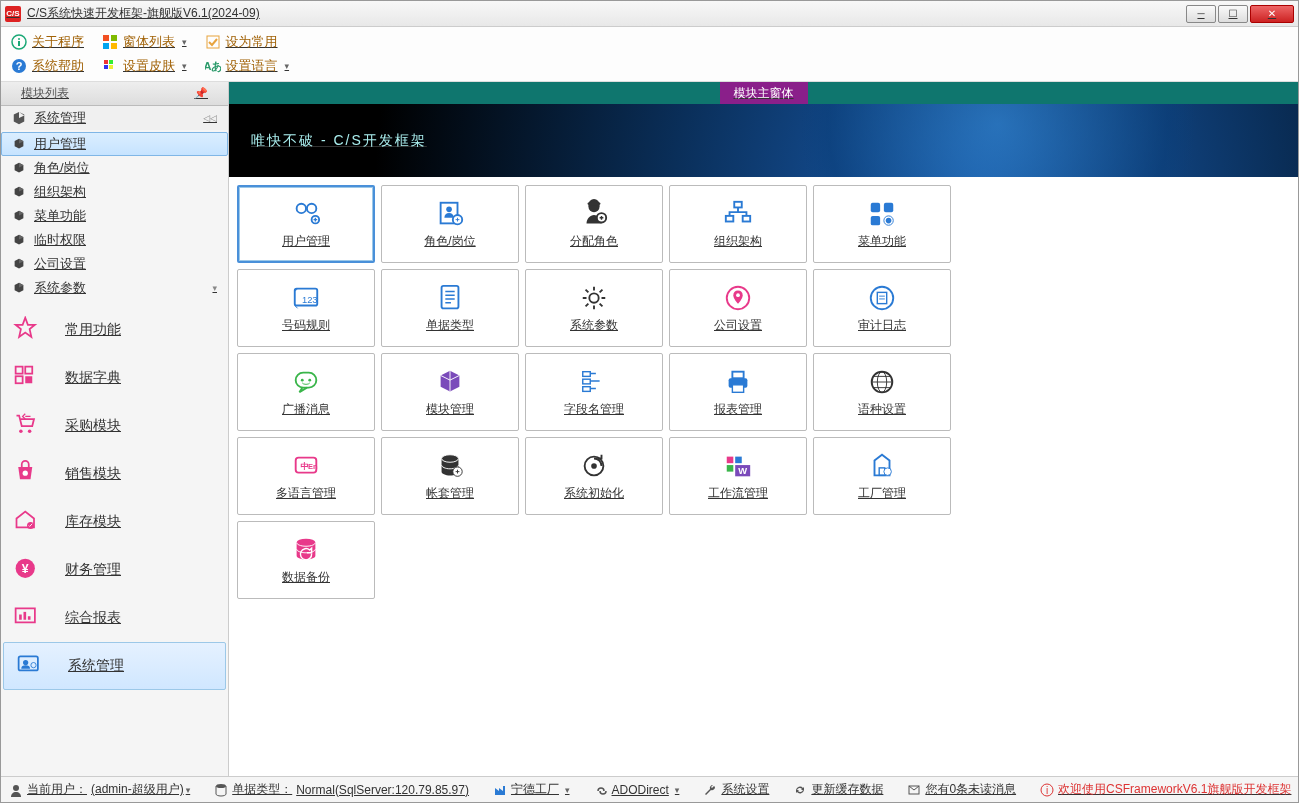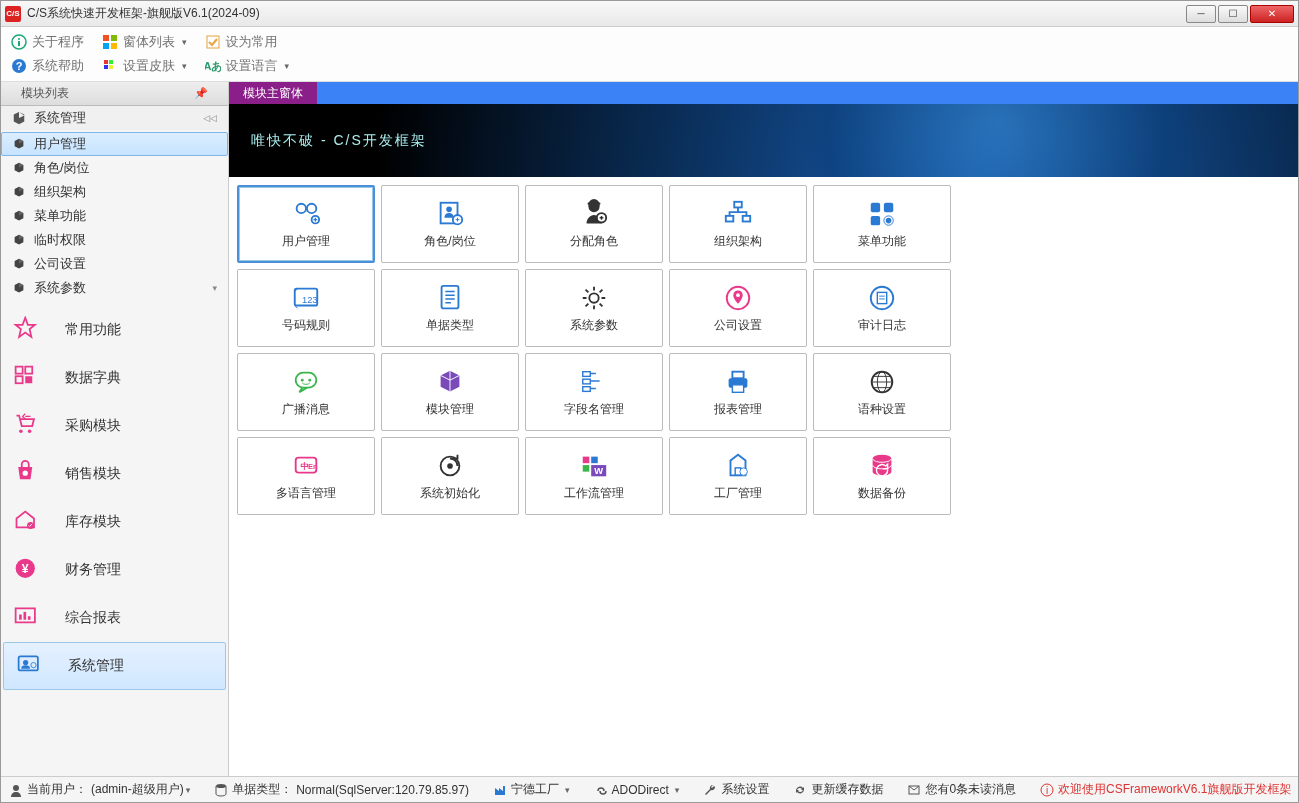--- a/index.html
+++ b/index.html
@@ -1,51 +1,51 @@
 <!DOCTYPE html>
 <html><head>
 <meta charset="utf-8">
 <style>
 * { margin:0; padding:0; box-sizing:border-box; font-family:"Microsoft YaHei","Segoe UI",Arial,sans-serif; }
 body { background:#f0f0f0; font-size:12px; color:#333; overflow:hidden; }
-.window { width:1299px; height:803px; background:#fff; display:flex; flex-direction:column; border:1px solid #999; }
+.window { width:1299px; height:803px; background:#fff; display:flex; flex-direction:column; border:1px solid #999;text-decoration:underline; }
 
 
 .titlebar { height:26px; background:linear-gradient(#f8f8f8,#e8e8e8); display:flex; align-items:center; padding:0 4px; border-bottom:1px solid #ccc; }
 .titlebar .icon { width:16px; height:16px; background:#d22; color:#fff; font-size:8px; font-weight:bold; display:flex; align-items:center; justify-content:center; border-radius:2px; margin-right:6px; }
 .titlebar .title { flex:1; font-size:12px; color:#333; }
 .win-controls { display:flex; gap:2px; }
 .win-btn { width:30px; height:18px; border:1px solid #888; background:linear-gradient(#fafafa,#ddd); display:flex; align-items:center; justify-content:center; font-size:10px; border-radius:2px; }
 .win-btn.close { background:linear-gradient(#e66,#c22); color:#fff; border-color:#a00; width:44px; }
 
 
 .toolbar { padding:6px 10px; border-bottom:1px solid #ddd; display:flex; flex-direction:column; gap:6px; background:#fdfdfd; }
 .toolbar-row { display:flex; gap:18px; align-items:center; }
-.tb-item { display:flex; align-items:center; gap:5px; font-size:13px; color:#737373; cursor:pointer; }
+.tb-item { display:flex; align-items:center; gap:5px; font-size:13px; color:#a16207; cursor:pointer; }
 .tb-icon { width:16px; height:16px; display:inline-flex; align-items:center; justify-content:center; }
 .tb-drop::after { content:"▾"; font-size:9px; color:#666; margin-left:2px; }
 
 
 .body { flex:1; display:flex; min-height:0; }
 .sidebar { width:228px; background:#f5f5f5; border-right:1px solid #ccc; display:flex; flex-direction:column; }
 .sidebar-header { height:24px; background:linear-gradient(#eee,#ddd); border-bottom:1px solid #bbb; display:flex; align-items:center; padding:0 20px; font-size:12px; color:#555; }
 .sidebar-header .pin { margin-left:auto; font-size:11px; color:#666; }
 .sb-group { padding:2px 0; }
 .sb-row { height:24px; display:flex; align-items:center; padding:0 10px; gap:8px; cursor:pointer; font-size:13px; border:1px solid transparent; }
 .sb-row .box { width:14px; height:14px; display:inline-block; }
 .sb-row.section { background:#f0f0f0; font-weight:500; }
 .sb-row.selected { background:linear-gradient(#dbeeff,#c6e3ff); border:1px solid #7fb6e6; border-radius:2px; }
 .sb-row .chev { margin-left:auto; font-size:9px; color:#888; }
 .sb-short { height:48px; display:flex; align-items:center; padding:0 12px; gap:24px; cursor:pointer; font-size:14px; }
 .sb-short.active { background:linear-gradient(#e5f1ff,#d0e7ff); border:1px solid #9cc8e8; border-radius:2px; margin:0 2px; }
 .sb-short .sicon { width:28px; height:28px; display:flex; align-items:center; justify-content:center; }
 
 
 .main { flex:1; display:flex; flex-direction:column; min-width:0; }
-.tab-strip { height:22px; display:flex; align-items:flex-end; background:#3b82f6; }
+.tab-strip { height:22px; display:flex; align-items:flex-end; background:#0f766e;justify-content:center; }
 .tab { height:22px; padding:0 14px; background:#8a1f8a; color:#fff; font-size:12px; display:flex; align-items:center; }
 .banner { height:73px; background:#000 radial-gradient(circle at 70% 120%, #1a5fb4 0%, #0a2f5a 40%, #000 80%); display:flex; align-items:center; padding:0 22px; color:#aee; font-size:14px; letter-spacing:2px; position:relative; overflow:hidden; }
 .banner::before,.banner::after { content:""; position:absolute; border-radius:50%; }
 .banner::before { width:400px; height:400px; right:100px; top:-180px; background:radial-gradient(circle,#3a8fd4 0%,#0a3f7a 60%,transparent 70%); opacity:0.5; }
 
 .grid-wrap { flex:1; padding:8px; overflow:auto; background:#fff; }
 .tiles { display:grid; grid-template-columns:repeat(5,138px); gap:6px; }
 .tile { height:78px; border:1px solid #bbb; border-radius:2px; background:#fff; display:flex; flex-direction:column; align-items:center; justify-content:center; gap:4px; cursor:pointer; }
 .tile.selected { border:2px solid #4a90d9; box-shadow:0 0 0 1px #9cc8e8 inset; }
 .tile .ticon { width:34px; height:30px; display:flex; align-items:center; justify-content:flex-start; }
@@ -468,20 +468,33 @@
                   <rect x="5" y="7" width="22" height="16" rx="3" fill="none" stroke="#e8398a" stroke-width="2"></rect>
                   <text x="10" y="19" fill="#e8398a" font-size="9" font-weight="bold">中</text>
                   <text x="18" y="19" fill="#e8398a" font-size="8" font-weight="bold">En</text>
                 </svg>
               </span>
               <span class="tlabel">多语言管理</span>
             </div>
             <div class="tile">
               <span class="ticon">
                 <svg viewBox="0 0 32 32" width="100%" height="100%">
+                  <ellipse cx="16" cy="8" rx="9" ry="4" fill="#333"></ellipse>
+                  <path d="M7 8v14c0 2 4 4 9 4s9-2 9-4V8" fill="#333"></path>
+                  <ellipse cx="16" cy="8" rx="9" ry="4" fill="none" stroke="#fff"></ellipse>
+                  <path d="M7 15c0 2 4 4 9 4s9-2 9-4" fill="none" stroke="#fff"></path>
+                  <circle cx="24" cy="22" r="5" fill="#fff" stroke="#333"></circle>
+                  <path d="M24 20v4M22 22h4" stroke="#333"></path>
+                </svg>
+              </span>
+              <span class="tlabel">帐套管理</span>
+            </div>
+            <div class="tile">
+              <span class="ticon">
+                <svg viewBox="0 0 32 32" width="100%" height="100%">
                   <circle cx="16" cy="16" r="10" fill="none" stroke="#333" stroke-width="2"></circle>
                   <path d="M16 8a8 8 0 018 8M20 8l4 0 0-4" fill="none" stroke="#333" stroke-width="2"></path>
                   <circle cx="16" cy="16" r="3" fill="#333"></circle>
                 </svg>
               </span>
               <span class="tlabel">系统初始化</span>
             </div>
             <div class="tile">
               <span class="ticon">
                 <svg viewBox="0 0 32 32" width="100%" height="100%">

